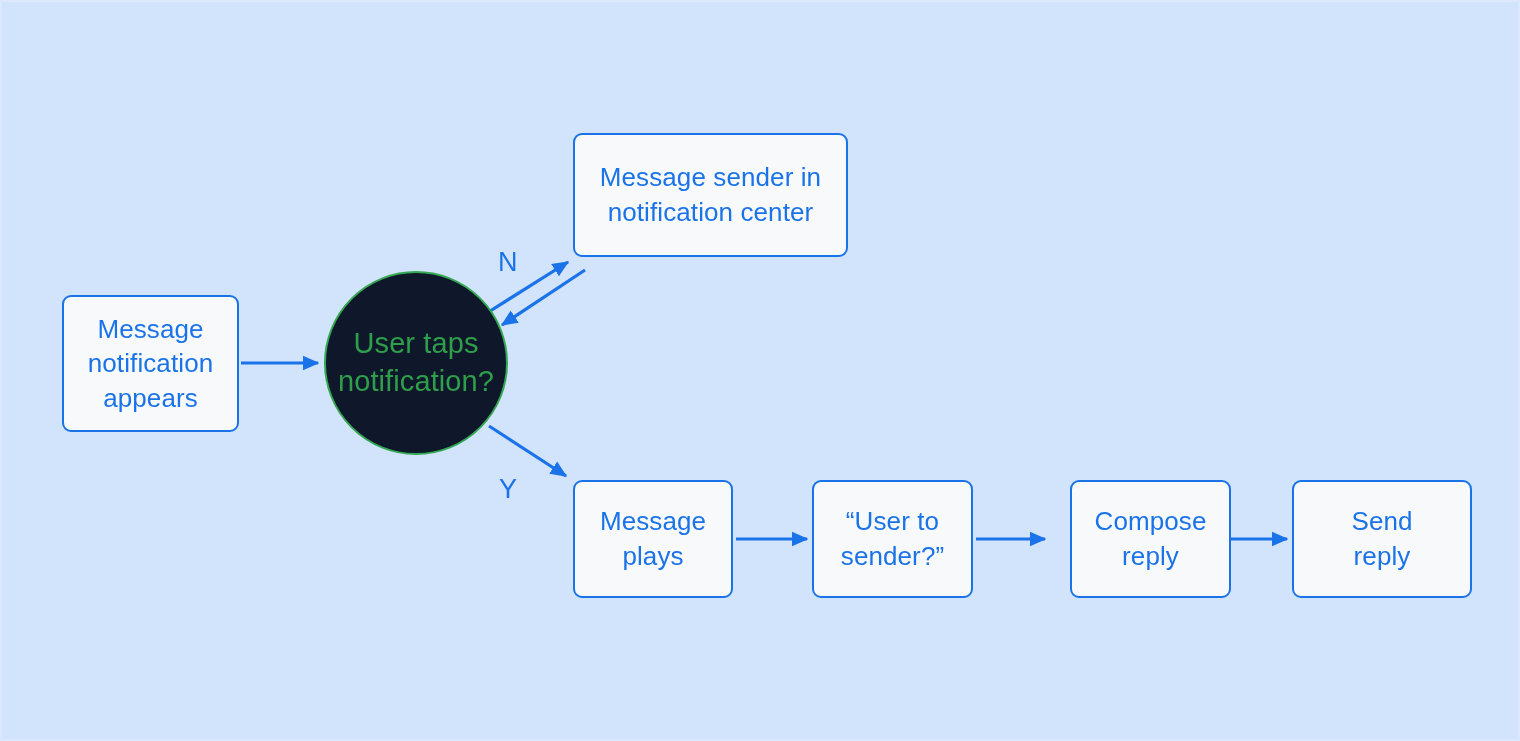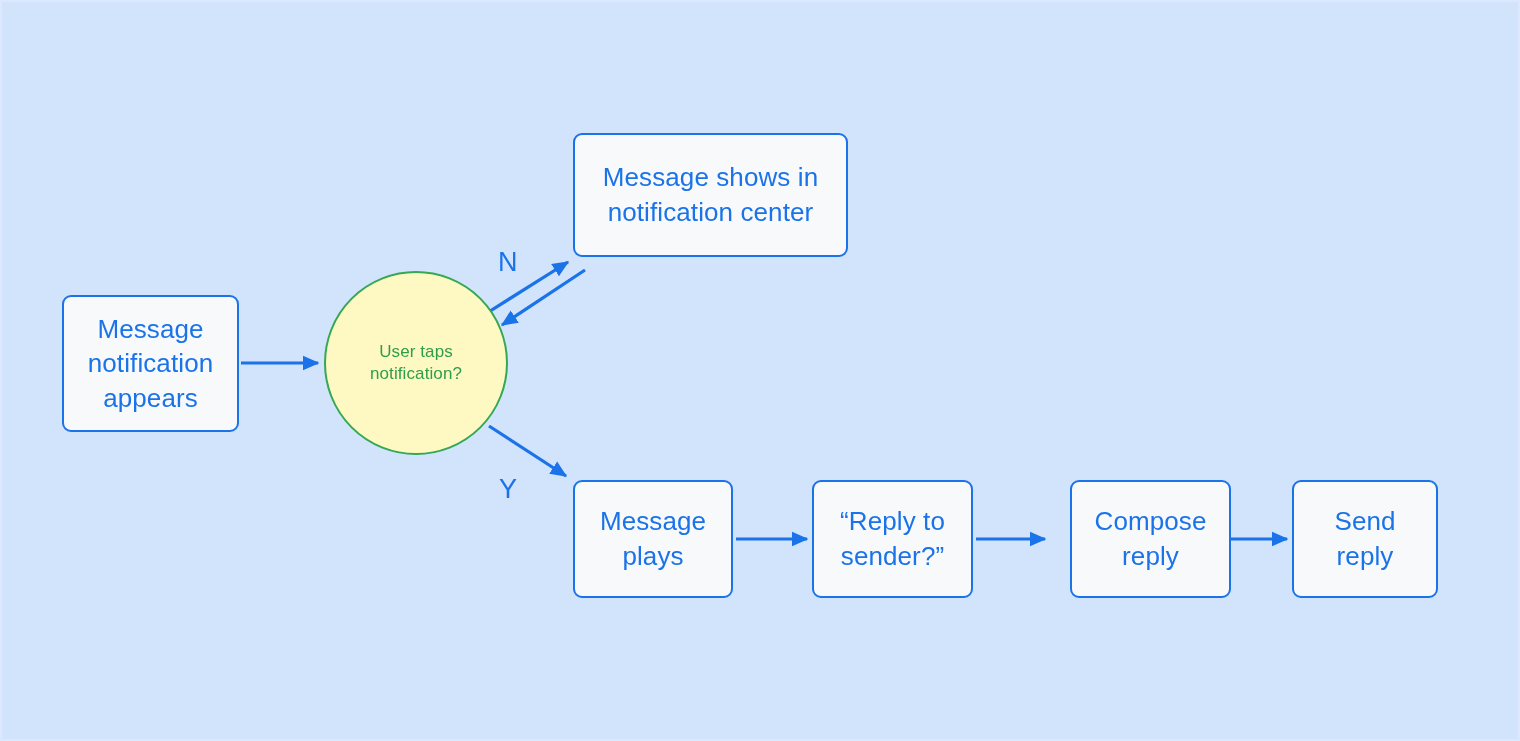--- a/index.html
+++ b/index.html
@@ -36,25 +36,25 @@
   .proc {
     background: #f8f9fa;
     border: 2px solid #1a73e8;
     border-radius: 9px;
     color: #1a73e8;
     font-size: 26px;
     line-height: 1.33;
     letter-spacing: 0.1px;
   }
   .decision {
-    background: #fef9c3;
+    background: #0f172a;
     border: 2px solid #34a853;
     border-radius: 50%;
     color: #2e9e4a;
-    font-size: 17px;
+    font-size: 29px;
     line-height: 1.3;
     letter-spacing: 0.1px;
   }
   .node-label {
     display: block;
     white-space: pre-line;
     padding: 0 8px;
   }
   .edge-label {
     position: absolute;
@@ -96,40 +96,40 @@
 notification
 appears</span>
   </div>
 
   <div class="node decision" style="left:322px; top:269px; width:184px; height:184px;">
     <span class="node-label">User taps
 notification?</span>
   </div>
 
   <div class="node proc" style="left:571px; top:131px; width:275px; height:124px;">
-    <span class="node-label">Message shows in
+    <span class="node-label">Message sender in
 notification center</span>
   </div>
 
   <div class="node proc" style="left:571px; top:478px; width:160px; height:118px;">
     <span class="node-label">Message
 plays</span>
   </div>
 
   <div class="node proc" style="left:810px; top:478px; width:161px; height:118px;">
-    <span class="node-label">“Reply to
+    <span class="node-label">“User to
 sender?”</span>
   </div>
 
   <div class="node proc" style="left:1068px; top:478px; width:161px; height:118px;">
     <span class="node-label">Compose
 reply</span>
   </div>
 
-  <div class="node proc" style="left:1290px; top:478px; width:146px; height:118px;">
+  <div class="node proc" style="left:1290px; top:478px; width:180px; height:118px;">
     <span class="node-label">Send
 reply</span>
   </div>
 
   <div class="edge-label" style="left:496px; top:247px;">N</div>
 
   <div class="edge-label" style="left:497px; top:474px;">Y</div>
 
 </div>
 

